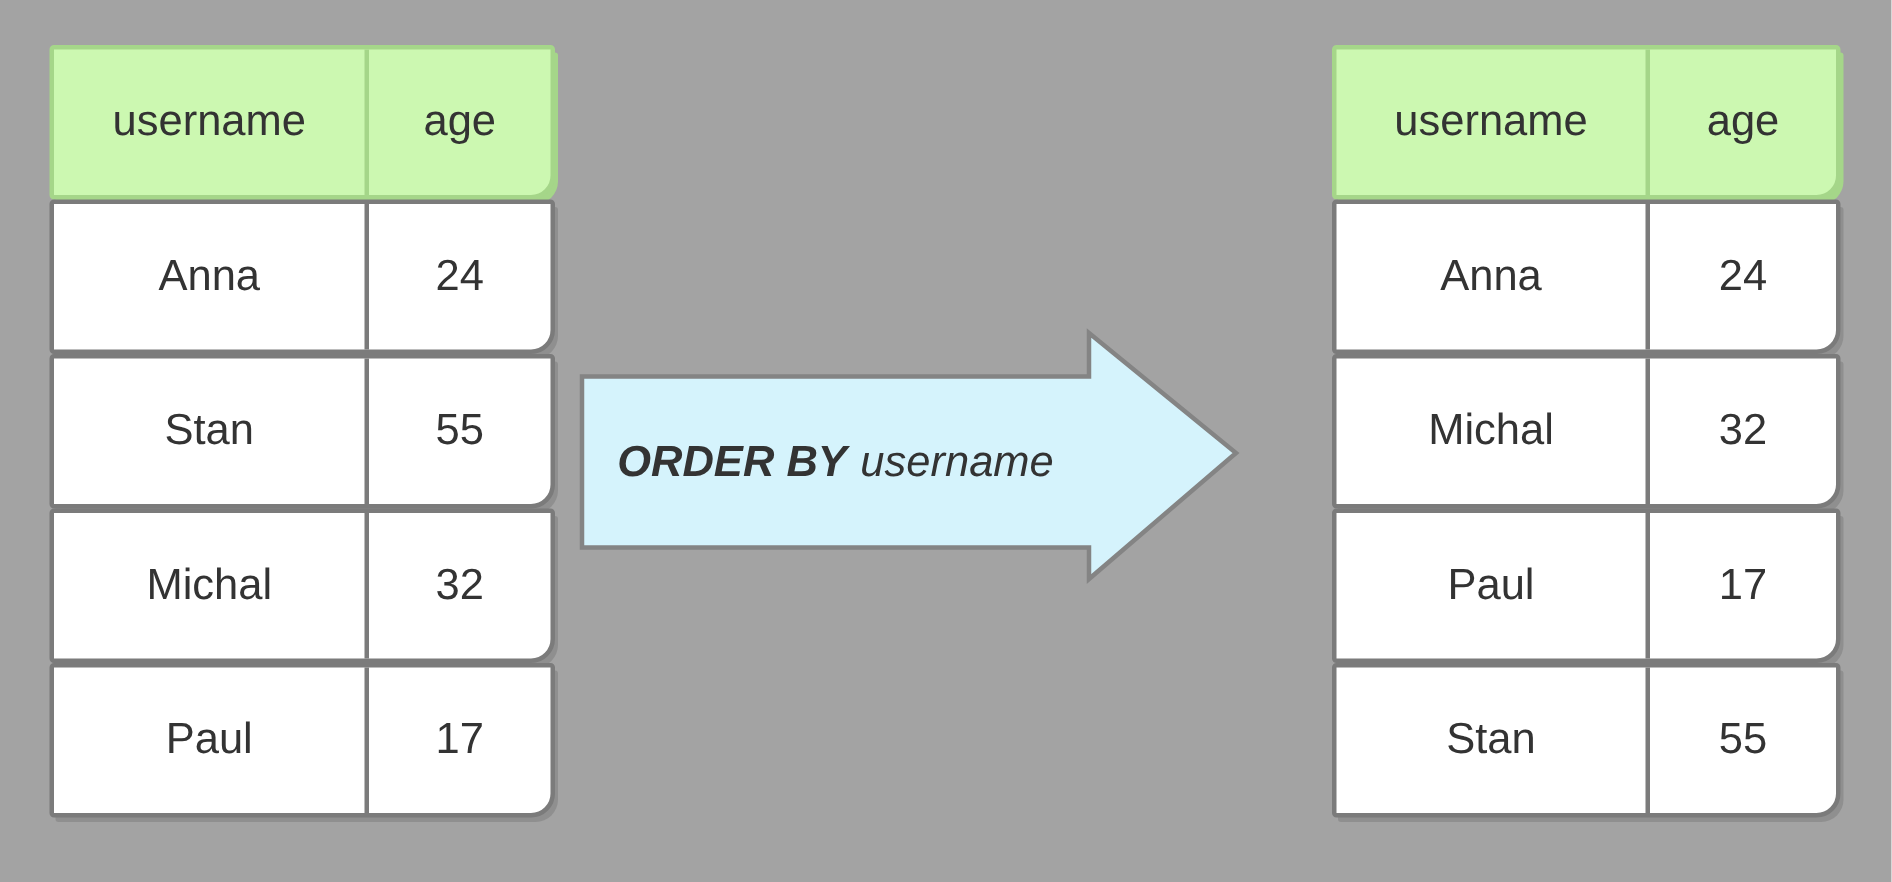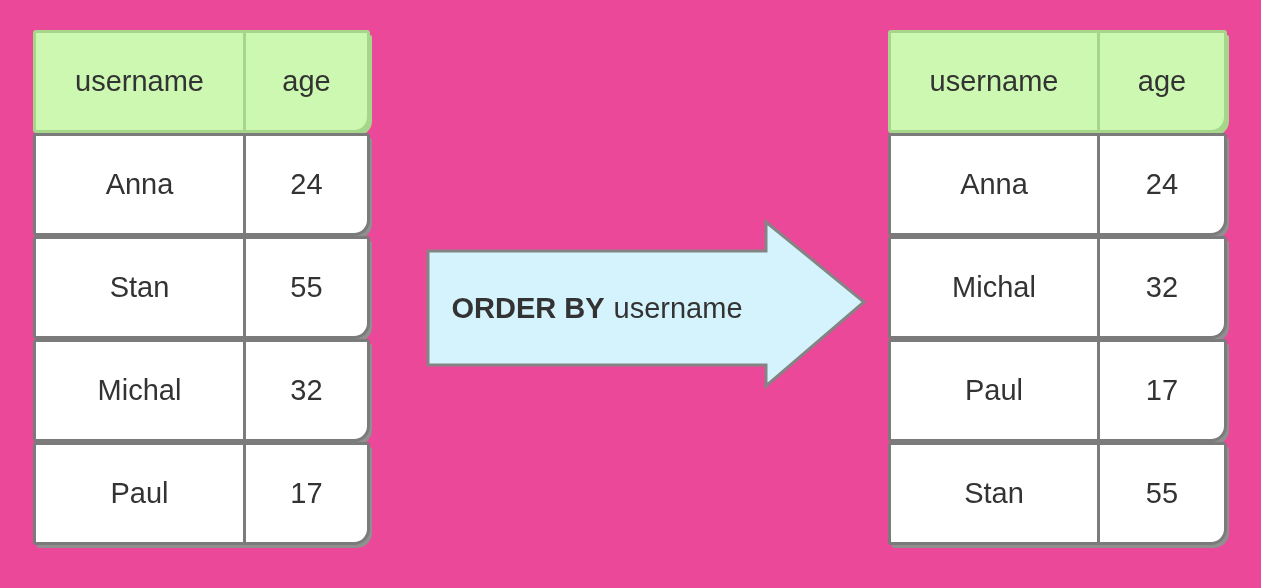--- a/index.html
+++ b/index.html
@@ -5,21 +5,21 @@
   html, body {
     margin: 0;
     padding: 0;
     background: #ffffff;
     font-family: "Liberation Sans", "DejaVu Sans", sans-serif;
   }
   .canvas {
     position: relative;
     width: 1261px;
     height: 588px;
-    background: #ec4899;
+    background: #a3a3a3;
     overflow: hidden;
     color: #333333;
   }
 
   
   .sketch-table {
     position: absolute;
     top: 30px;
   }
   .sketch-table.left  { left: 33px;  width: 337px; }
@@ -51,24 +51,25 @@
   .tcell.username { border-right: 3px solid #7b7b7b; }
   .trow.header .tcell.username { border-right-color: #a5d689; }
   .sketch-table.left  .tcell.username { width: 210px; }
   .sketch-table.left  .tcell.age      { flex: 1; }
   .sketch-table.right .tcell.username { width: 209px; }
   .sketch-table.right .tcell.age      { flex: 1; }
 
   
   .arrow-wrap {
     position: absolute;
-    left: 424px;
+    left: 384px;
     top: 218px;
     width: 445px;
     height: 180px;
+    font-style: italic;
   }
   .arrow-wrap svg { display: block; }
   .arrow-label {
     position: absolute;
     left: 4px;
     top: 33px;
     width: 338px;
     height: 114px;
     display: flex;
     align-items: center;

